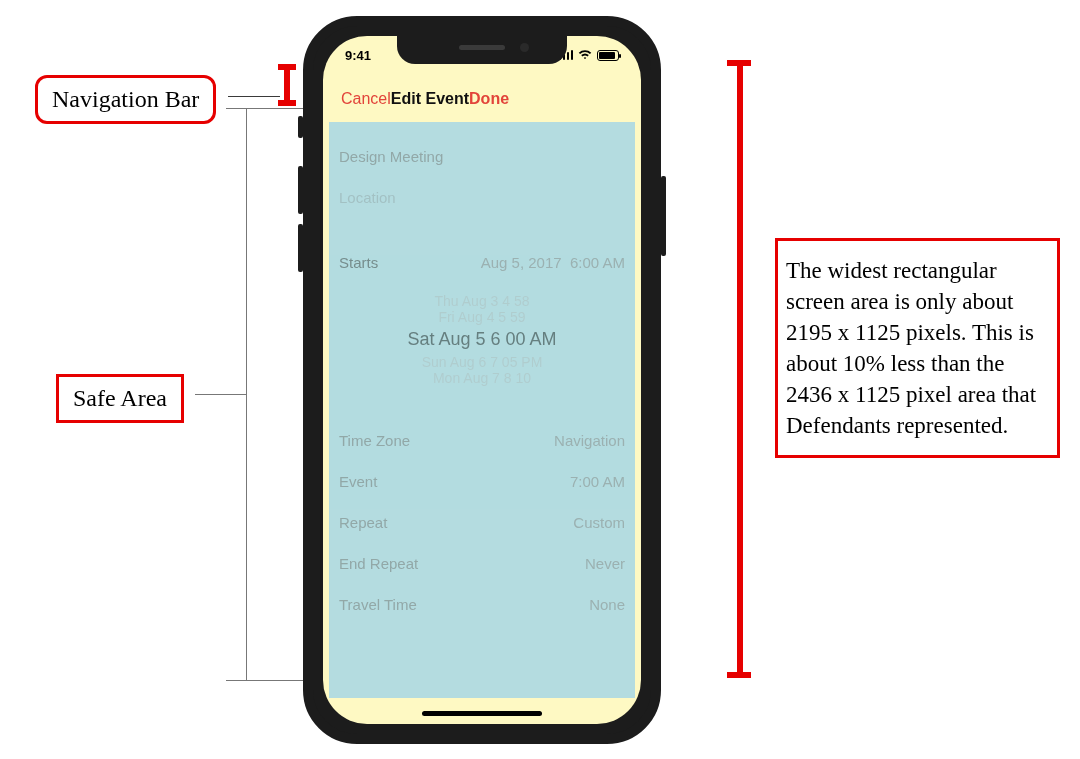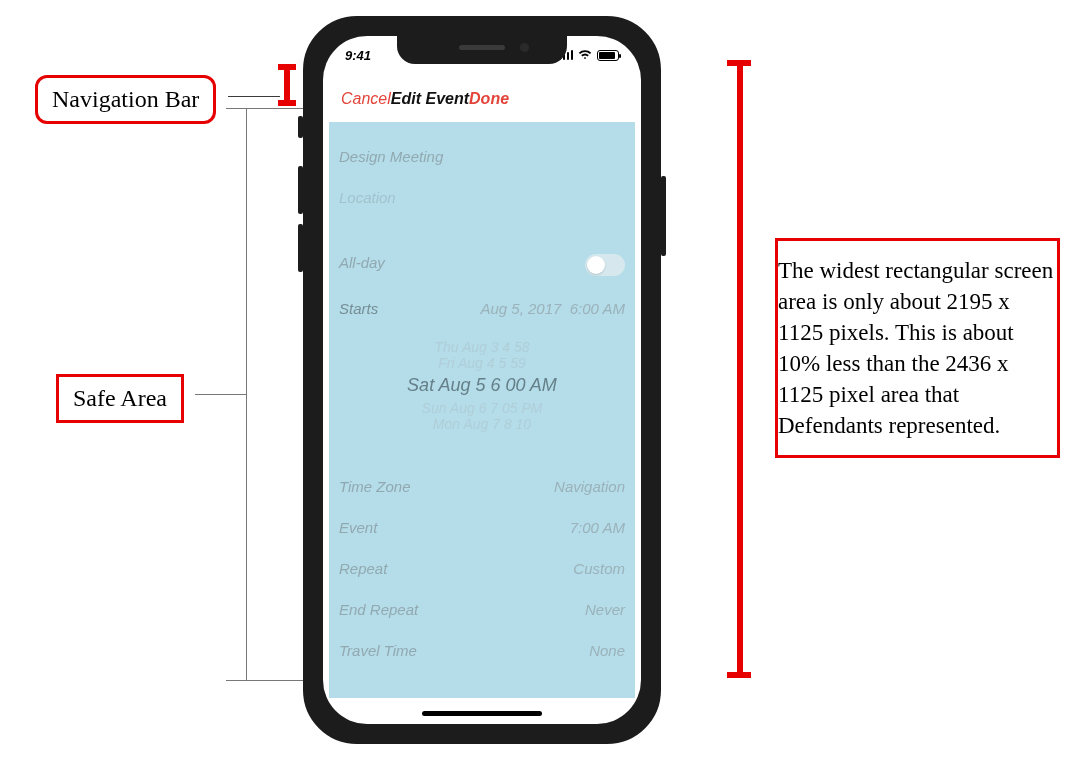--- a/index.html
+++ b/index.html
@@ -23,24 +23,23 @@
   .phone-outer {
     position: absolute;
     inset: 0;
     border: 10px solid #1c1c1c;
     border-radius: 54px;
     background: #1c1c1c;
   }
   .phone-inner {
     position: absolute;
     inset: 10px;
-    background: #ffffff;
+    background: #fef9c3;
     border-radius: 44px;
     overflow: hidden;
-    font-style: italic;
   }
   
   .side-btn {
     position: absolute;
     background: #1c1c1c;
     border-radius: 2px;
   }
   .side-btn.ringer { left: -5px; top: 100px; width: 5px; height: 22px; }
   .side-btn.vol-up { left: -5px; top: 150px; width: 5px; height: 48px; }
   .side-btn.vol-dn { left: -5px; top: 208px; width: 5px; height: 48px; }
@@ -274,21 +273,21 @@
   }
   .bracket-right .cap-t { top: -2px; }
   .bracket-right .cap-b { top: 610px; }
 
   .text-box {
     position: absolute;
     right: 20px;
     top: 238px;
     width: 285px;
     border: 3px solid #e60000;
-    padding: 14px 0;
+    padding: 14px 8px;
     font-family: Georgia, "Times New Roman", serif;
     font-size: 23px;
     line-height: 1.35;
     color: #000;
   }
 </style>
 </head>
 <body>
 
 <div class="label-box label-nav">Navigation Bar</div>
@@ -350,24 +349,20 @@
 
       <div class="safe-area">
         <div class="sa-content">
           <div class="row">
               <span>Design Meeting</span>
             </div>
           <div class="row" style="opacity:.5">
               <span>Location</span>
             </div>
           <div class="divider"></div>
-          <div class="row">
-            <span>All-day</span>
-            <span class="allday-toggle"></span>
-          </div>
           <div class="row strong">
             <span>Starts</span>
             <span class="right"><span>Aug 5, 2017</span>&nbsp;&nbsp;<span>6:00 AM</span></span>
           </div>
           <div class="picker">
             <div class="faint">Thu Aug 3    4   58</div>
             <div class="faint">Fri Aug 4    5   59</div>
             <div class="sel">Sat Aug 5    6   00   AM</div>
             <div class="faint">Sun Aug 6    7   05   PM</div>
             <div class="faint">Mon Aug 7    8   10</div>

